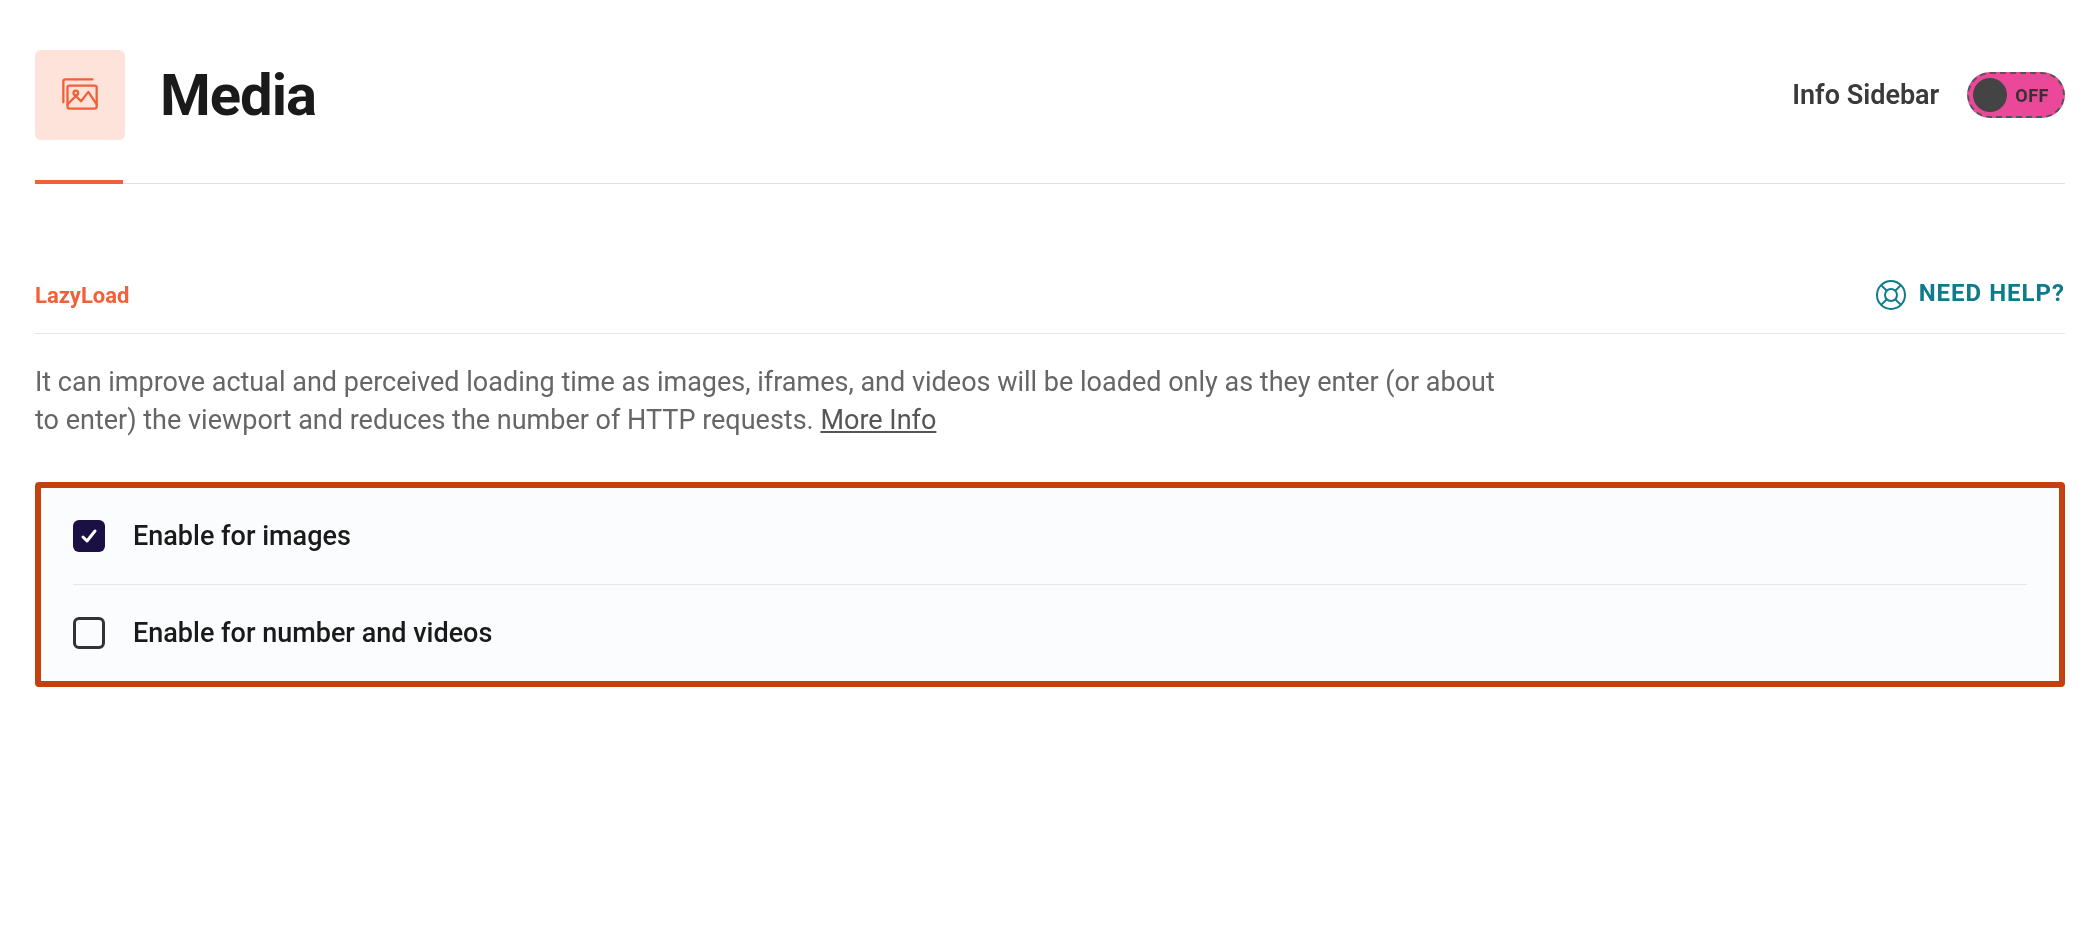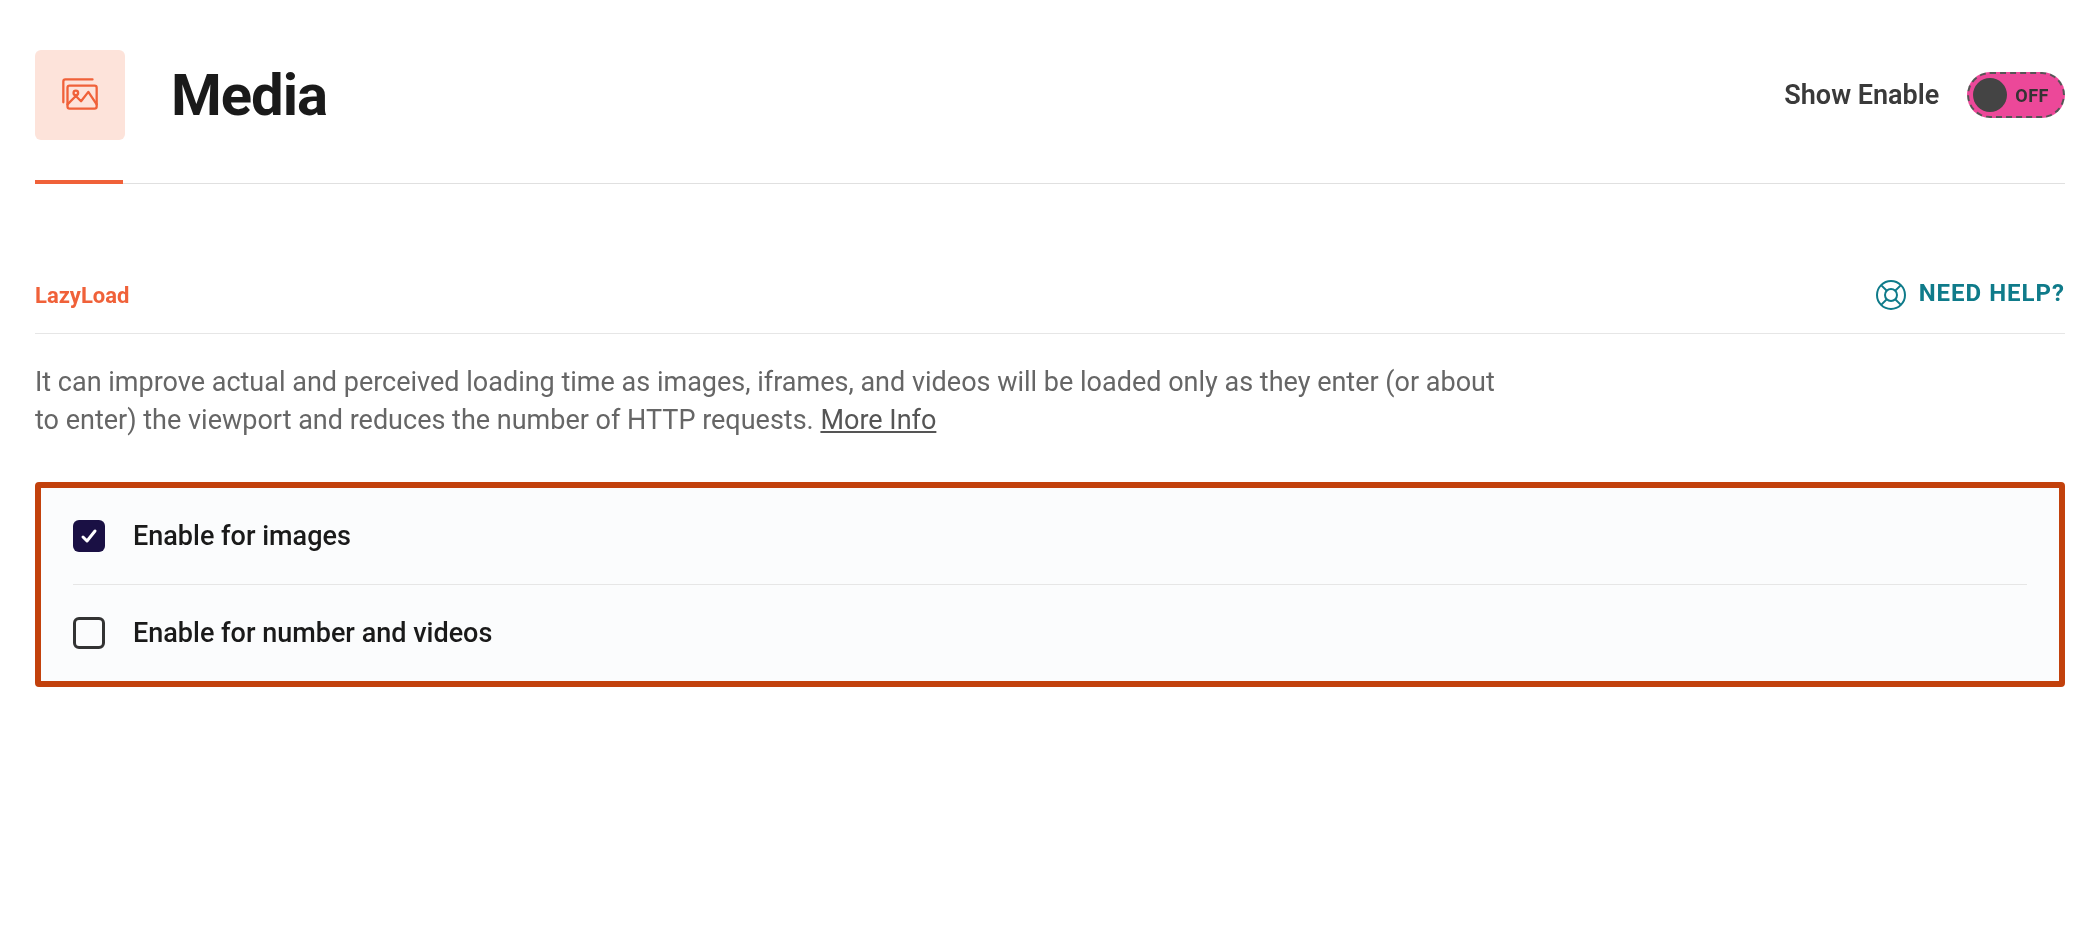--- a/index.html
+++ b/index.html
@@ -16,21 +16,21 @@
     }
     .header-row {
       display: flex;
       align-items: center;
       justify-content: space-between;
       margin-bottom: 40px;
     }
     .header-left {
       display: flex;
       align-items: center;
-      gap: 46px;
+      gap: 35px;
     }
     .icon-tile {
       width: 90px;
       height: 90px;
       background: #fde3da;
       border-radius: 6px;
       display: flex;
       align-items: center;
       justify-content: center;
     }
@@ -182,21 +182,21 @@
       <svg viewBox="0 0 48 48" fill="none" stroke="#f06139" stroke-width="2.2" stroke-linecap="round" stroke-linejoin="round">
         <rect x="12" y="15" width="28" height="22" rx="2"></rect>
         <path d="M8 31 V11 a2 2 0 0 1 2-2 h26"></path>
         <circle cx="20" cy="22" r="2.2"></circle>
         <path d="M12 33 l8-8 5 5 7-9 8 12"></path>
       </svg>
     </div>
     <h1 class="page-title">Media</h1>
   </div>
   <div class="header-right">
-    <span class="sidebar-label">Show Enable</span>
+    <span class="sidebar-label">Info Sidebar</span>
     <div class="toggle">
       <div class="toggle-knob"></div>
       <span class="toggle-text">OFF</span>
     </div>
   </div>
 </div>
 
 <div class="tab-strip">
   <div class="tab-active-indicator"></div>
 </div>

